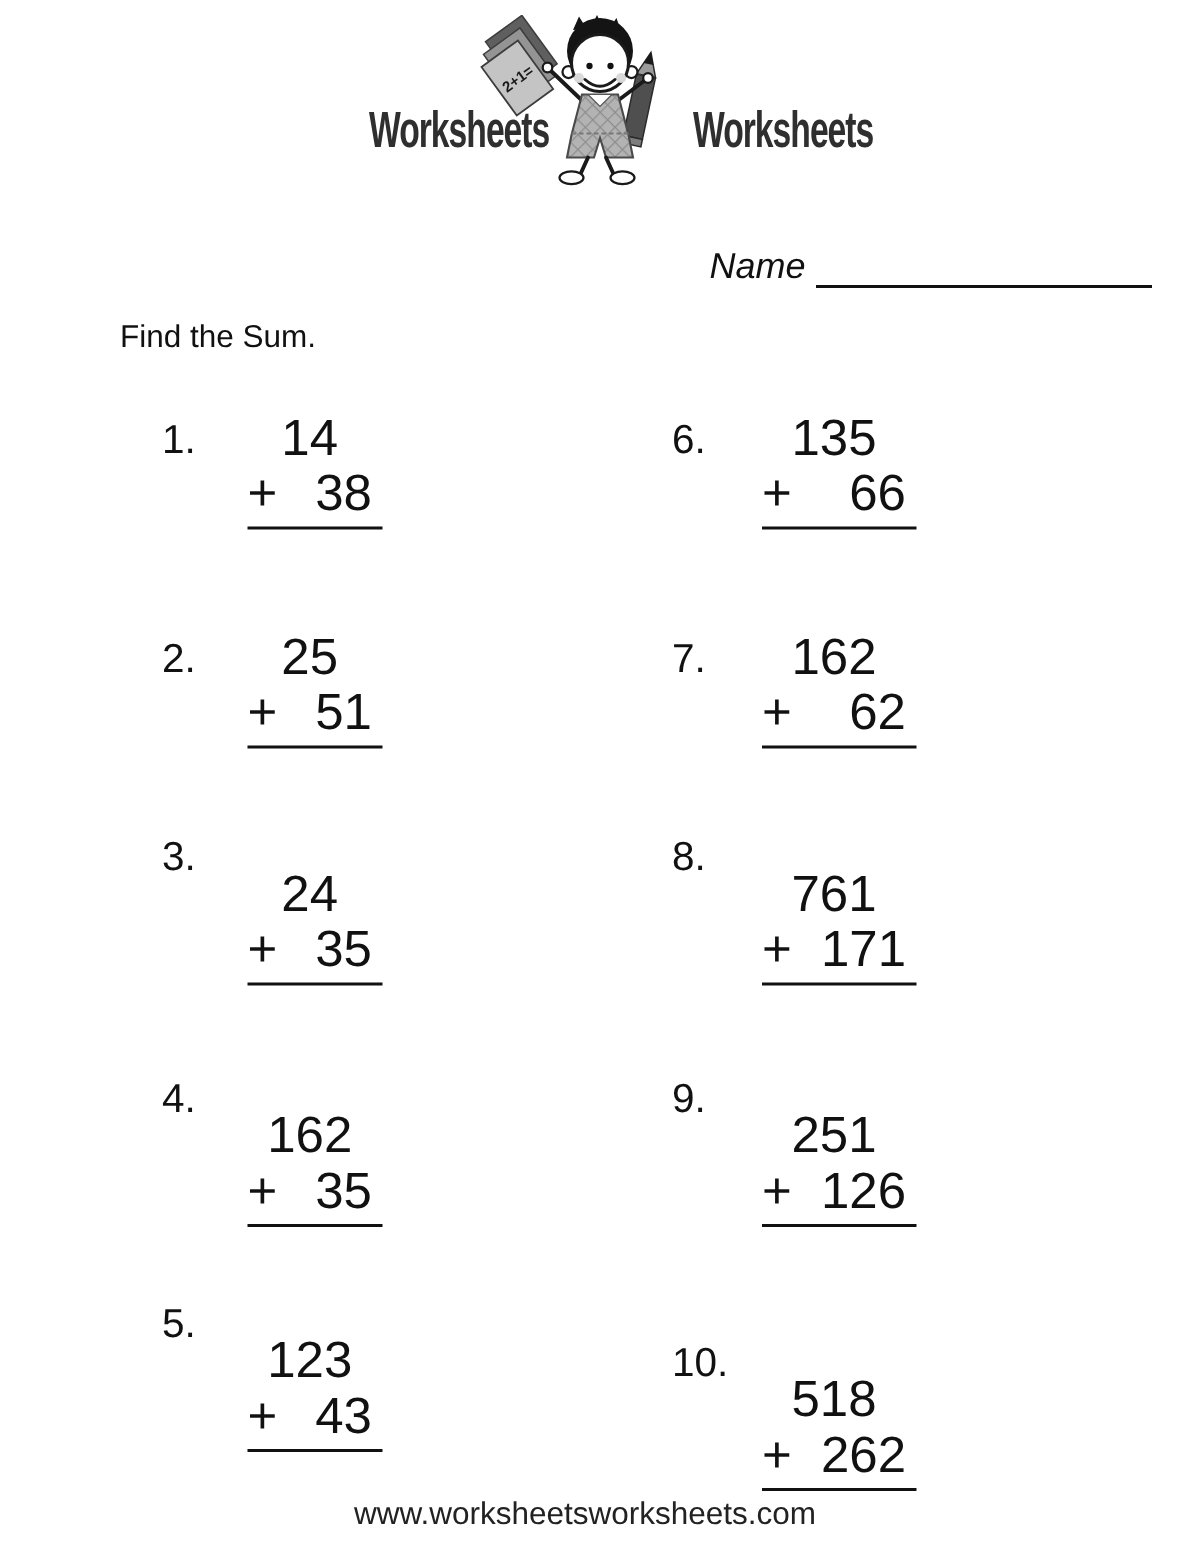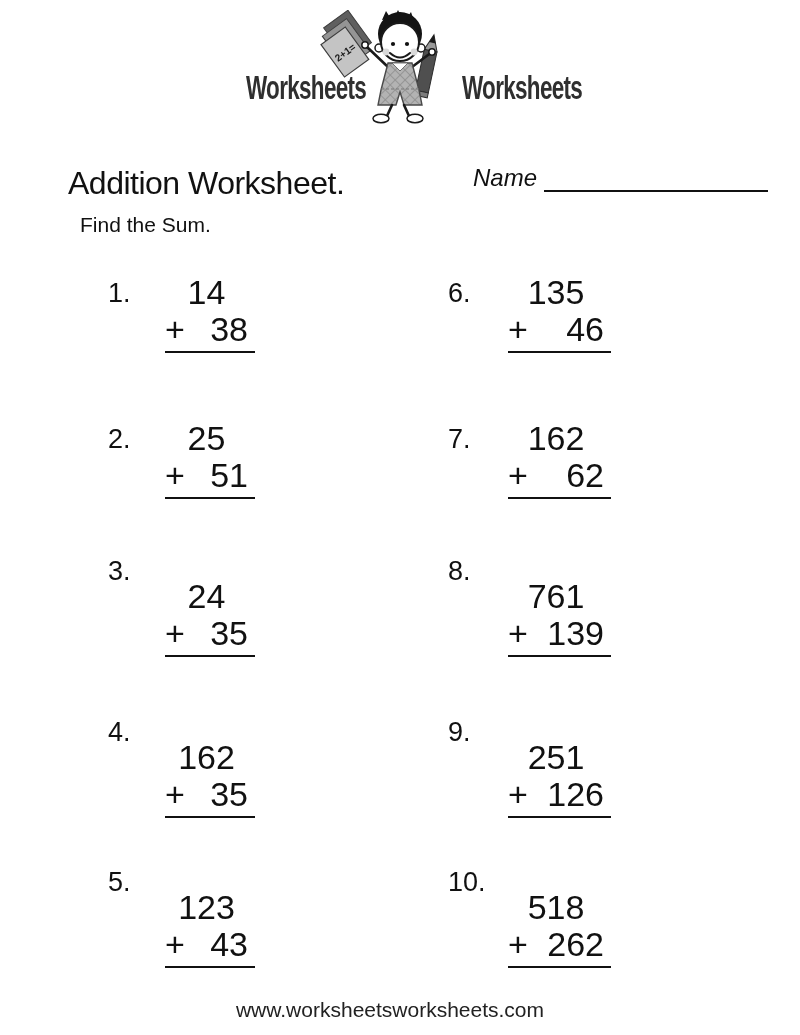--- a/index.html
+++ b/index.html
@@ -90,21 +90,20 @@
 
     <path d="M72,53 L96,53 L103,80 L106,95 L88,95 L84,82 L80,95 L62,95 L65,80 Z" fill="url(#hatch)" stroke="#4a4a4a" stroke-width="1.4"></path>
     <path d="M76,53 L84,61 L92,53 Z" fill="#fff" stroke="#555" stroke-width="0.8"></path>
     <path d="M65,79 L103,79" stroke="#777" stroke-width="1.2" stroke-dasharray="3,2"></path>
 
     <path d="M76,95 L71,106 M88,95 L93,106" stroke="#1a1a1a" stroke-width="2.6" stroke-linecap="round"></path>
     <ellipse cx="65" cy="108.5" rx="8" ry="4.2" fill="#fff" stroke="#1a1a1a" stroke-width="1.5"></ellipse>
     <ellipse cx="99" cy="108.5" rx="8" ry="4.2" fill="#fff" stroke="#1a1a1a" stroke-width="1.5"></ellipse>
   </svg>
 
-  <div class="title">Addition Worksheet.</div>
   <div class="name-row">
     <span class="name-label">Name</span>
     <span class="name-line"></span>
   </div>
   <div class="instruction">Find the Sum.</div>
 
   <div class="cell colL" style="top:274px">
     <div class="pnum">1.</div>
     <div class="pbox">
       <div class="operands">
@@ -174,21 +173,21 @@
     </div>
   </div>
 
   <div class="cell colR" style="top:274px">
     <div class="pnum">6.</div>
     <div class="pbox">
       <div class="operands">
         <div class="top-operand">135</div>
         <div class="bottom-row">
           <span>+</span>
-          <span>46</span>
+          <span>66</span>
         </div>
       </div>
       <div class="answer-line"></div>
     </div>
   </div>
 
   <div class="cell colR" style="top:420px">
     <div class="pnum">7.</div>
     <div class="pbox">
       <div class="operands">
@@ -202,42 +201,42 @@
     </div>
   </div>
 
   <div class="cell colR stagger" style="top:556px">
     <div class="pnum">8.</div>
     <div class="pbox">
       <div class="operands">
         <div class="top-operand">761</div>
         <div class="bottom-row">
           <span>+</span>
-          <span>139</span>
+          <span>171</span>
         </div>
       </div>
       <div class="answer-line"></div>
     </div>
   </div>
 
   <div class="cell colR stagger" style="top:717px">
     <div class="pnum">9.</div>
     <div class="pbox">
       <div class="operands">
         <div class="top-operand">251</div>
         <div class="bottom-row">
           <span>+</span>
           <span>126</span>
         </div>
       </div>
       <div class="answer-line"></div>
     </div>
   </div>
 
-  <div class="cell colR stagger" style="top:867px">
+  <div class="cell colR stagger" style="top:893px">
     <div class="pnum">10.</div>
     <div class="pbox">
       <div class="operands">
         <div class="top-operand">518</div>
         <div class="bottom-row">
           <span>+</span>
           <span>262</span>
         </div>
       </div>
       <div class="answer-line"></div>

